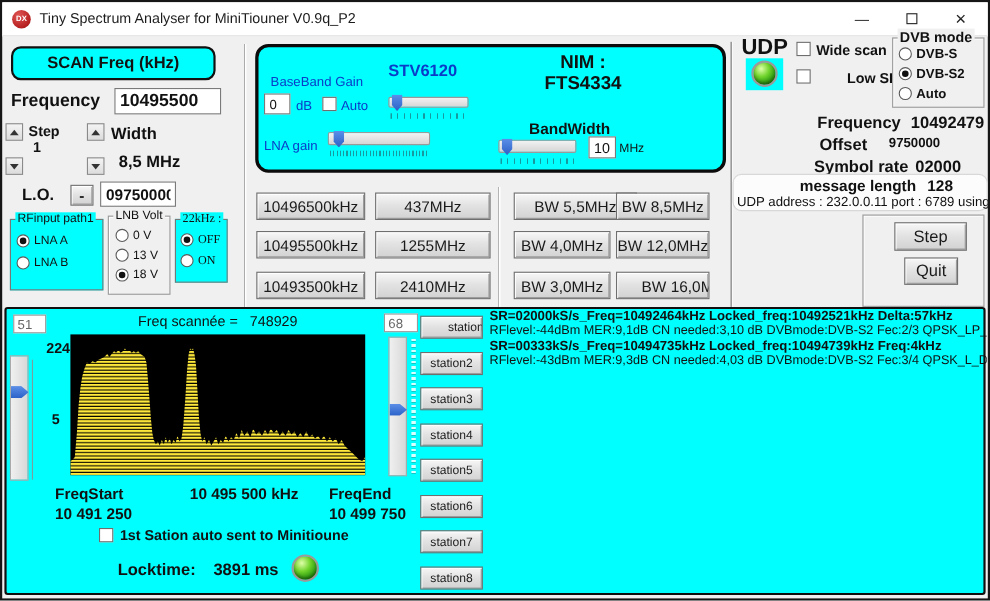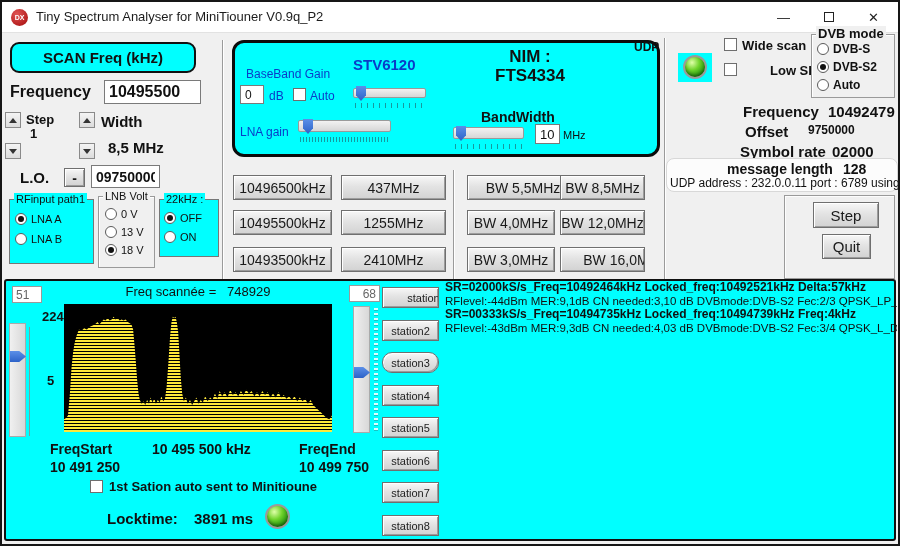--- a/index.html
+++ b/index.html
@@ -149,21 +149,21 @@
     <div class="optrow" style="position:absolute; left:6px; top:29px;">
       <span class="radio"></span>
       <span>13 V</span>
     </div>
     <div class="optrow" style="position:absolute; left:6px; top:47px;">
       <span class="radio checked"></span>
       <span>18 V</span>
     </div>
   </div>
 
-  <div class="cyangroup" style="left:157px; top:197px; width:60px; height:58px;">
+  <div class="cyangroup" style="left:157px; top:197px; width:48px; height:58px;font-family:Liberation Serif, serif;">
     <div class="gtitle">22kHz :</div>
     <div class="optrow" style="position:absolute; left:4px; top:12px;">
       <span class="radio checked"></span>
       <span>OFF</span>
     </div>
     <div class="optrow" style="position:absolute; left:4px; top:31px;">
       <span class="radio"></span>
       <span>ON</span>
     </div>
   </div>
@@ -211,21 +211,21 @@
   <div class="btn3d preset" style="left:339px; top:245px; width:105px;">2410MHz</div>
 
   <div class="btn3d preset" style="left:465px; top:173px; width:112px;">BW 5,5MHz</div>
   <div class="btn3d preset" style="left:465px; top:208px; width:88px;">BW 4,0MHz</div>
   <div class="btn3d preset" style="left:465px; top:245px; width:88px;">BW 3,0MHz</div>
 
   <div class="btn3d preset" style="left:558px; top:173px; width:85px;">BW 8,5MHz</div>
   <div class="btn3d preset" style="left:558px; top:208px; width:85px;">BW 12,0MHz</div>
   <div class="btn3d preset" style="left:558px; top:245px; width:85px;padding-left:44px;">BW 16,0MHz</div>
 
-  <div class="abs b" style="left:632px; top:30px; font-size:12px;margin-top:8px;">UDP</div>
+  <div class="abs b" style="left:672px; top:30px; font-size:20px;">UDP</div>
   <div class="abs" style="left:676px; top:51px; width:34px; height:29px; background:#00ffff;">
     <span class="led abs" style="left:5px; top:2px; width:24px; height:24px;"></span>
   </div>
 
   <span class="checkbox abs" style="left:722px; top:36px;"></span>
   <div class="abs b" style="left:740px; top:36px; font-size:13px;">Wide scan</div>
   <span class="checkbox abs" style="left:722px; top:61px;"></span>
   <div class="abs b" style="left:744px; top:61px; font-size:13px;padding-left:24px;">Low SR</div>
 
   <div class="graygroup" style="left:809px; top:32px; width:84px; height:64px;">
@@ -278,42 +278,42 @@
     <svg id="spec-svg" width="268" height="128" viewBox="0 0 268 128" preserveAspectRatio="none">
       <defs>
         <pattern id="scanfill" width="4" height="3" patternUnits="userSpaceOnUse">
           <rect width="4" height="2" fill="#ffe93a"></rect>
         </pattern>
       </defs>
       <polygon id="spec-poly" fill="url(#scanfill)" stroke="none" points="0,128 0.0,115.2 2.1,113.9 4.0,111.4 5.9,89.6 7.5,64.0 9.1,48.6 10.7,38.4 12.9,30.7 15.0,25.6 17.4,26.9 20.1,24.3 22.8,25.6 25.5,23.0 28.1,21.8 30.8,20.5 33.5,17.9 35.4,20.5 37.5,17.9 39.7,15.4 41.5,16.6 43.7,14.1 45.6,16.6 47.7,15.4 49.6,12.8 51.5,15.4 53.6,14.1 55.7,16.6 57.6,15.4 59.5,16.6 61.6,15.4 63.8,17.9 65.7,19.2 67.5,20.5 69.1,25.6 70.5,41.0 71.8,57.6 73.2,76.8 74.5,89.6 75.8,96.0 77.7,99.8 79.6,97.3 81.2,101.1 83.1,96.0 85.0,99.8 86.6,93.4 88.4,98.6 90.3,94.7 91.9,99.8 93.8,96.0 95.7,98.6 97.3,92.2 99.2,97.3 101.0,94.7 102.6,83.2 104.5,57.6 106.1,32.0 107.5,17.9 108.8,12.8 110.1,14.1 111.5,12.8 112.8,17.9 114.2,28.2 115.5,51.2 116.8,74.2 118.2,89.6 119.8,97.3 121.9,93.4 123.8,99.8 126.0,96.0 128.1,101.1 130.2,97.3 132.4,93.4 134.5,99.8 136.7,96.0 138.8,98.6 141.2,92.2 143.6,97.3 146.1,93.4 148.5,96.0 150.9,89.6 153.3,94.7 155.7,87.0 158.1,92.2 160.8,88.3 163.5,93.4 166.2,85.8 168.8,90.9 171.5,88.3 174.2,92.2 176.9,87.0 179.6,90.9 182.2,85.8 184.9,89.6 187.6,87.0 190.3,92.2 193.0,88.3 195.6,92.2 198.3,87.0 201.0,90.9 203.7,88.3 206.4,93.4 209.0,89.6 211.7,93.4 214.4,88.3 217.1,93.4 219.8,90.9 222.4,94.7 225.1,92.2 227.8,96.0 230.5,92.2 233.2,97.3 235.8,93.4 238.5,97.3 241.2,94.7 243.9,99.8 246.6,96.0 249.2,101.1 251.9,103.7 254.6,106.2 257.3,108.8 260.0,111.4 262.6,113.9 265.3,115.2 268.0,111.4 268,128"></polygon>
     </svg>
   </div>
 
-  <input class="abs cyanfield" style="left: 347px; top: 283px; width: 31px; height: 17px; text-align: right;" value="68">
+  <input class="abs cyanfield" style="left: 347px; top: 283px; width: 31px; height: 17px;" value="68">
   <div class="abs vtrack" style="left:351px; top:304px; width:17px; height:127px;">
     <span class="vthumb" style="left:0px; top:60px;"></span>
   </div>
   <div class="vticks" style="left:372px; top:306px; height:123px;"></div>
 
   <div class="abs b" style="left:48px; top:439px; font-size:14px;">FreqStart</div>
   <div class="abs b" style="left:48px; top:457px; font-size:14px;">10 491 250</div>
-  <div class="abs b" style="left:150px; top:439px; width:140px; font-size:14px;">10 495 500 kHz</div>
+  <div class="abs b" style="left:150px; top:439px; width:140px; text-align:center; font-size:14px;">10 495 500 kHz</div>
   <div class="abs b" style="left:297px; top:439px; font-size:14px;">FreqEnd</div>
   <div class="abs b" style="left:297px; top:457px; font-size:14px;">10 499 750</div>
 
   <span class="checkbox abs" style="left:88px; top:478px;"></span>
   <div class="abs b" style="left:107px; top:477px; font-size:13px;">1st Sation auto sent to Minitioune</div>
 
   <div class="abs b" style="left:105px; top:508px; font-size:15px;">Locktime:</div>
   <div class="abs b" style="left:192px; top:508px; font-size:15px;">3891 ms</div>
   <span class="led abs" style="left:263px; top:502px; width:25px; height:25px;"></span>
 
   <div class="btn3d station" style="top:285px;padding-left:32px;">station1</div>
   <div class="btn3d station" style="top:318px;">station2</div>
-  <div class="btn3d station" style="top:350px;border-radius:10px;">station3</div>
+  <div class="btn3d station" style="top:350px;">station3</div>
   <div class="btn3d station" style="top:383px;">station4</div>
   <div class="btn3d station" style="top:415px;">station5</div>
   <div class="btn3d station" style="top:448px;">station6</div>
   <div class="btn3d station" style="top:480px;">station7</div>
   <div class="btn3d station" style="top:513px;">station8</div>
 
   <div class="abs" style="left:443px; top:279px; width:452px; overflow:hidden;">
     <div class="res-b">SR=02000kS/s_Freq=10492464kHz Locked_freq:10492521kHz Delta:57kHz</div>
     <div class="res-r">RFlevel:-44dBm MER:9,1dB CN needed:3,10 dB DVBmode:DVB-S2 Fec:2/3 QPSK_LP_D6</div>
     <div class="res-b">SR=00333kS/s_Freq=10494735kHz Locked_freq:10494739kHz Freq:4kHz</div>

